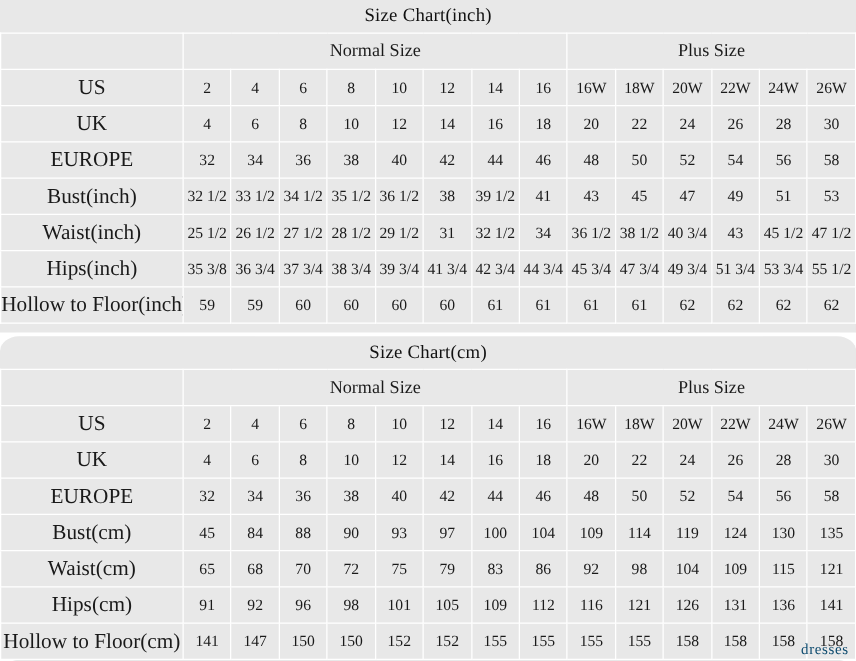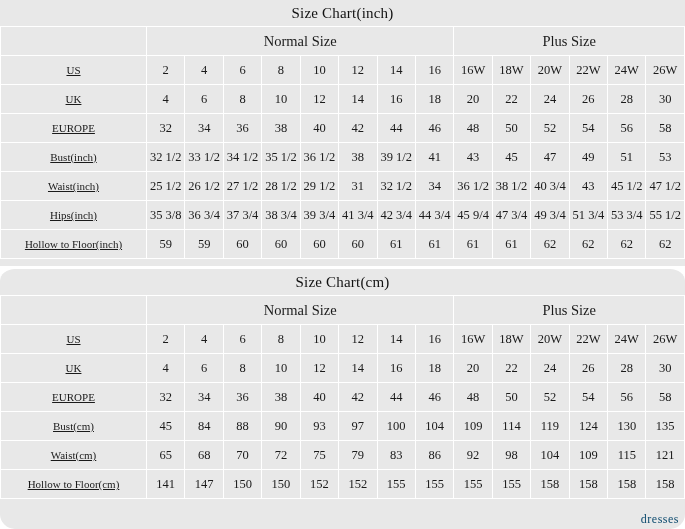--- a/index.html
+++ b/index.html
@@ -55,23 +55,22 @@
     font-size: 12.5px;
     color: #1a1a1a;
     font-family: "Liberation Serif", serif;
     padding: 0;
     height: 28px;
     vertical-align: middle;
     overflow: hidden;
     white-space: nowrap;
   }
   table.size-table td.rowhead {
-    font-size: 11px;
+    font-size: 17px;
     width: 145px;
-    text-decoration: underline;
   }
   table.size-table td.grouphead {
     font-size: 14.5px;
     height: 26px;
   }
   table.size-table td.blank {
     background: #e8e8e8;
   }
   .tiny {
     font-size: 11.5px;
@@ -189,21 +188,21 @@
         <tr>
           <td class="rowhead">Hips(inch)</td>
           <td class="tiny">35 3/8</td>
           <td class="tiny">36 3/4</td>
           <td class="tiny">37 3/4</td>
           <td class="tiny">38 3/4</td>
           <td class="tiny">39 3/4</td>
           <td class="tiny">41 3/4</td>
           <td class="tiny">42 3/4</td>
           <td class="tiny">44 3/4</td>
-          <td class="tiny">45 9/4</td>
+          <td class="tiny">45 3/4</td>
           <td class="tiny">47 3/4</td>
           <td class="tiny">49 3/4</td>
           <td class="tiny">51 3/4</td>
           <td class="tiny">53 3/4</td>
           <td class="tiny">55 1/2</td>
         </tr>
         <tr>
           <td class="rowhead">Hollow to Floor(inch)</td>
           <td>59</td>
           <td>59</td>
@@ -312,20 +311,37 @@
           <td>83</td>
           <td>86</td>
           <td>92</td>
           <td>98</td>
           <td>104</td>
           <td>109</td>
           <td>115</td>
           <td>121</td>
         </tr>
         <tr>
+          <td class="rowhead">Hips(cm)</td>
+          <td>91</td>
+          <td>92</td>
+          <td>96</td>
+          <td>98</td>
+          <td>101</td>
+          <td>105</td>
+          <td>109</td>
+          <td>112</td>
+          <td>116</td>
+          <td>121</td>
+          <td>126</td>
+          <td>131</td>
+          <td>136</td>
+          <td>141</td>
+        </tr>
+        <tr>
           <td class="rowhead">Hollow to Floor(cm)</td>
           <td>141</td>
           <td>147</td>
           <td>150</td>
           <td>150</td>
           <td>152</td>
           <td>152</td>
           <td>155</td>
           <td>155</td>
           <td>155</td>

